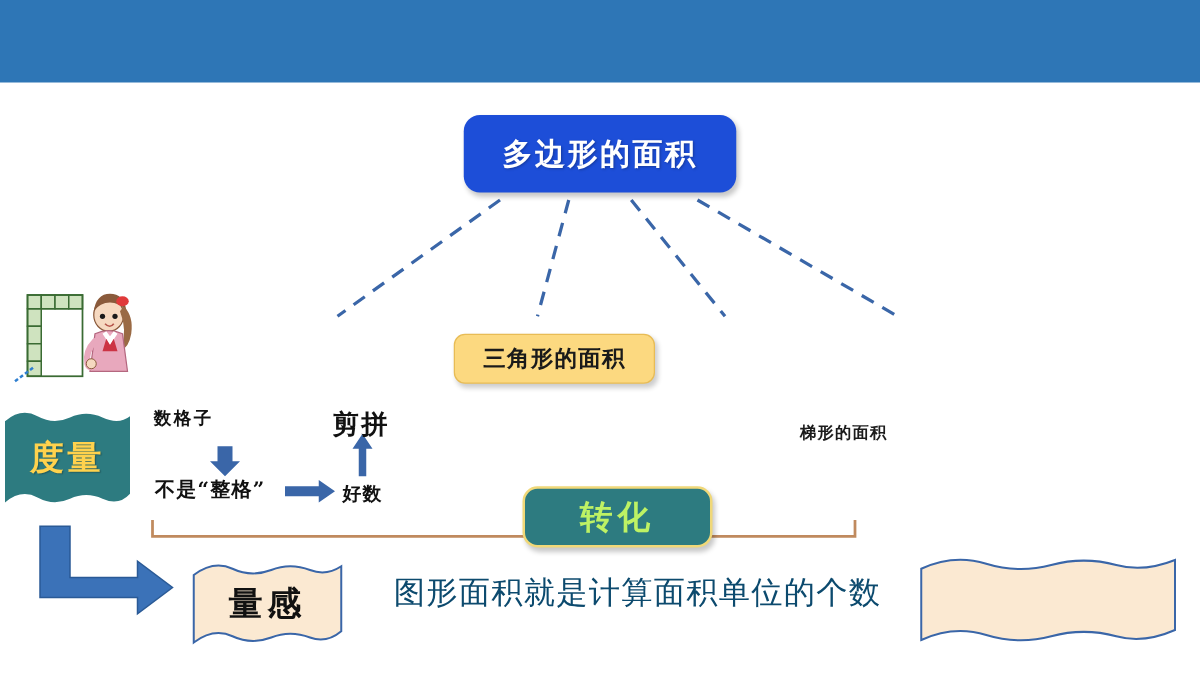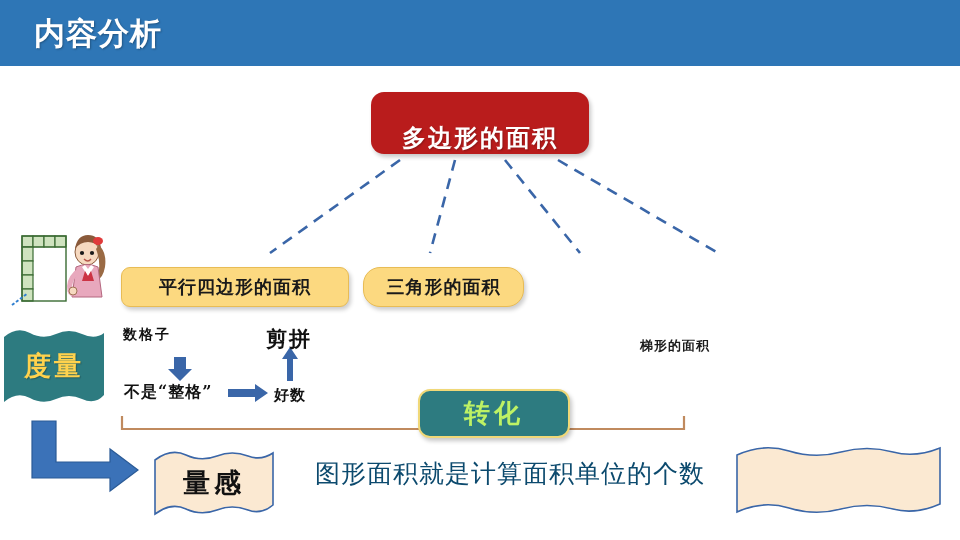--- a/index.html
+++ b/index.html
@@ -38,25 +38,25 @@
     letter-spacing: 1px;
     text-shadow: 1px 1px 2px rgba(0,0,0,.28);
     white-space: nowrap;
   }
 
   
   .root-node {
     position: absolute;
     left: 371px; top: 92px;
     width: 218px; height: 62px;
-    background: #b91c1c;
+    background: #1d4ed8;
     border-radius: 13px;
     box-shadow: 2px 3px 4px rgba(0,0,0,.22);
     display: flex;
-    align-items: flex-end;
+    align-items: center;
     justify-content: center;
   }
   .root-node-label {
     font-size: 24px;
     font-weight: bold;
     color: #ffffff;
     letter-spacing: 2px;
     text-shadow: 1px 1px 2px rgba(0,0,0,.25);
     white-space: nowrap;
   }
@@ -83,21 +83,21 @@
   }
   .topic-label {
     font-family: "DejaVu Serif", "Liberation Serif", serif;
     font-size: 18px;
     font-weight: bold;
     color: #1a1a1a;
     letter-spacing: 1px;
     white-space: nowrap;
   }
   .topic-0 { left: 121px; top: 267px; width: 226px; }
-  .topic-1 { left: 363px; top: 267px; width: 159px; border-radius: 17px; }
+  .topic-1 { left: 363px; top: 267px; width: 159px; }
   .topic-2 { left: 543px; top: 267px; width: 147px; }
   .topic-3 { left: 706px; top: 267px; width: 193px; }
 
   
   .banner-measure {
     position: absolute;
     left: 2px; top: 325px;
     width: 104px; height: 82px;
   }
   .banner-measure-label {
@@ -185,21 +185,20 @@
     left: 6px; top: 219px;
     width: 104px; height: 92px;
   }
 </style>
 </head>
 <body>
 
 <div id="slide">
 
   <div class="header-bar"></div>
-  <div class="header-title">内容分析</div>
 
   <svg class="connectors" width="960" height="540" viewBox="0 0 960 540" xmlns="http://www.w3.org/2000/svg">
 
     <g stroke="#3a66a8" stroke-width="2.6" fill="none" stroke-dasharray="11 8">
       <line x1="400" y1="160" x2="270" y2="253"></line>
       <line x1="455" y1="160" x2="430" y2="253"></line>
       <line x1="505" y1="160" x2="580" y2="253"></line>
       <line x1="558" y1="160" x2="718" y2="253"></line>
     </g>
 
@@ -261,23 +260,20 @@
       <path d="M 79 52 l 3 5 l 3 -5 l 3 10 l -12 0 Z" fill="#cc3344"></path>
       <path d="M 70 54 q -8 8 -6 18 q 1 4 5 2" fill="none" stroke="#e8a8bd" stroke-width="5" stroke-linecap="round"></path>
       <circle cx="67" cy="72" r="4" fill="#f6d9c0" stroke="#8a5a3b" stroke-width="0.8"></circle>
     </g>
   </svg>
 
   <div class="root-node">
     <span class="root-node-label">多边形的面积</span>
   </div>
 
-  <div class="topic-box topic-0">
-    <span class="topic-label">平行四边形的面积</span>
-  </div>
   <div class="topic-box topic-1">
     <span class="topic-label">三角形的面积</span>
   </div>
 
   <svg class="banner-measure" width="104" height="82" viewBox="0 0 104 82" xmlns="http://www.w3.org/2000/svg">
     <path d="M 2 12 q 13 -11 26 -4 q 13 7 26 1 q 13 -6 26 0 q 13 6 22 -1
              l 0 62 q -9 10 -22 4 q -13 -6 -26 0 q -13 6 -26 -1 q -13 -7 -26 4 Z" fill="#2d7b80"></path>
   </svg>
   <div class="banner-measure-label">度量</div>
 

